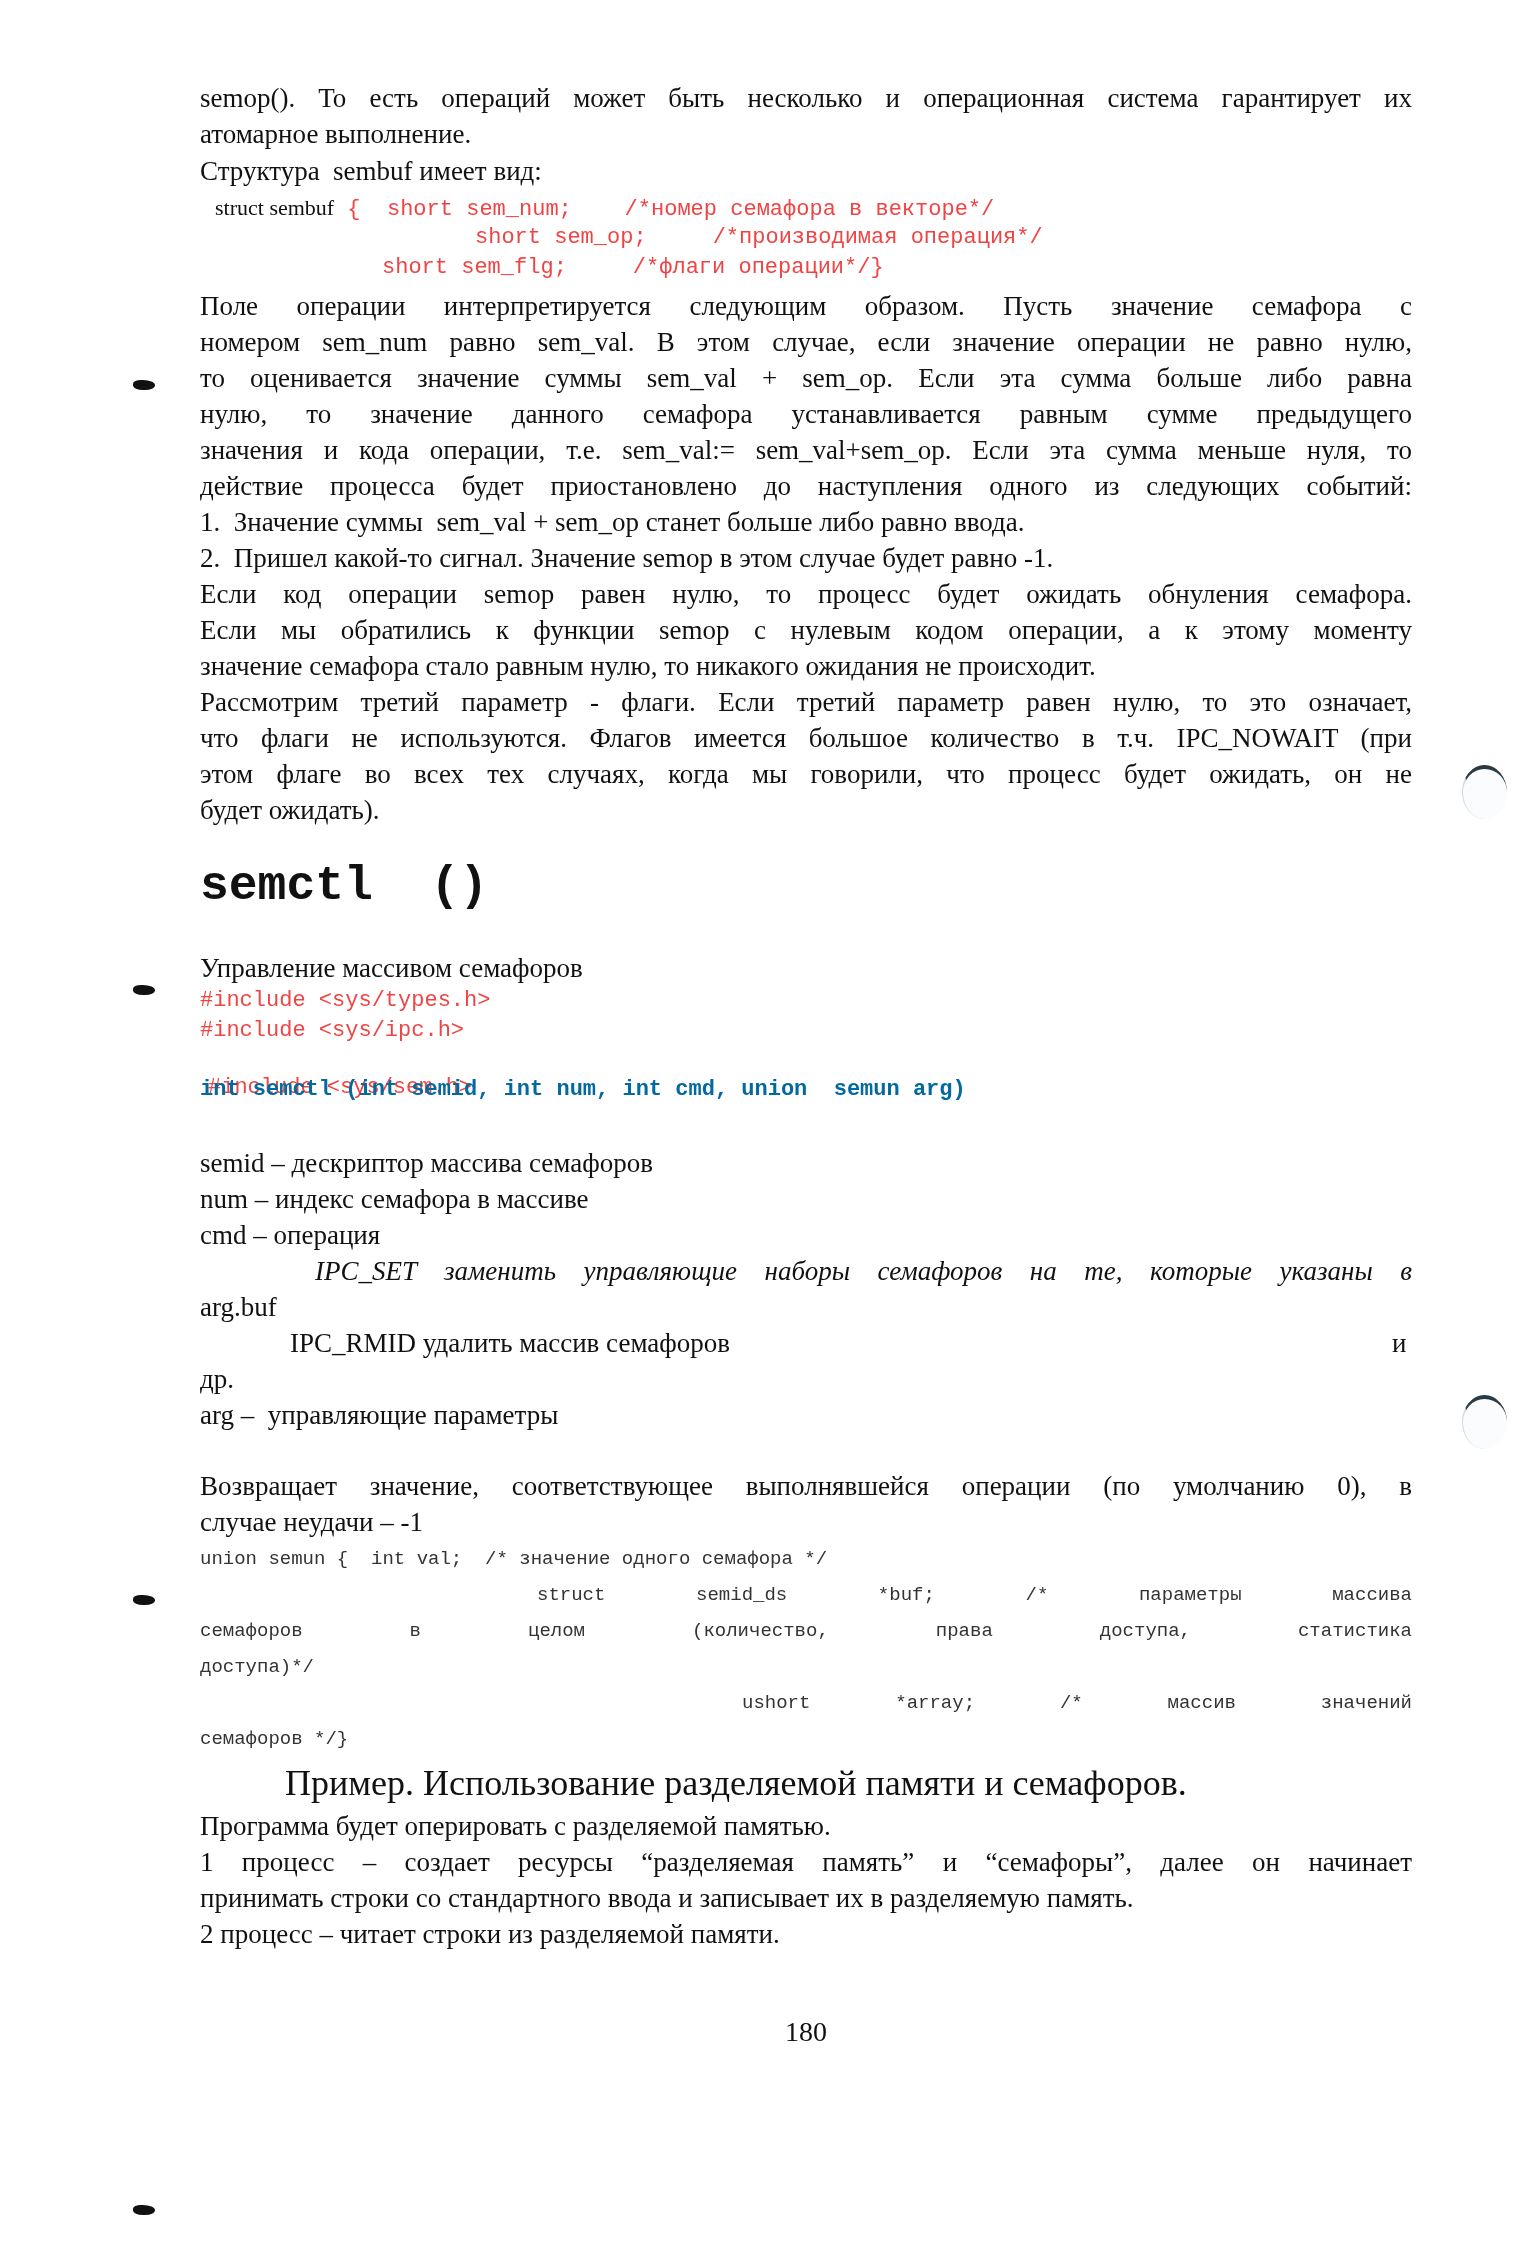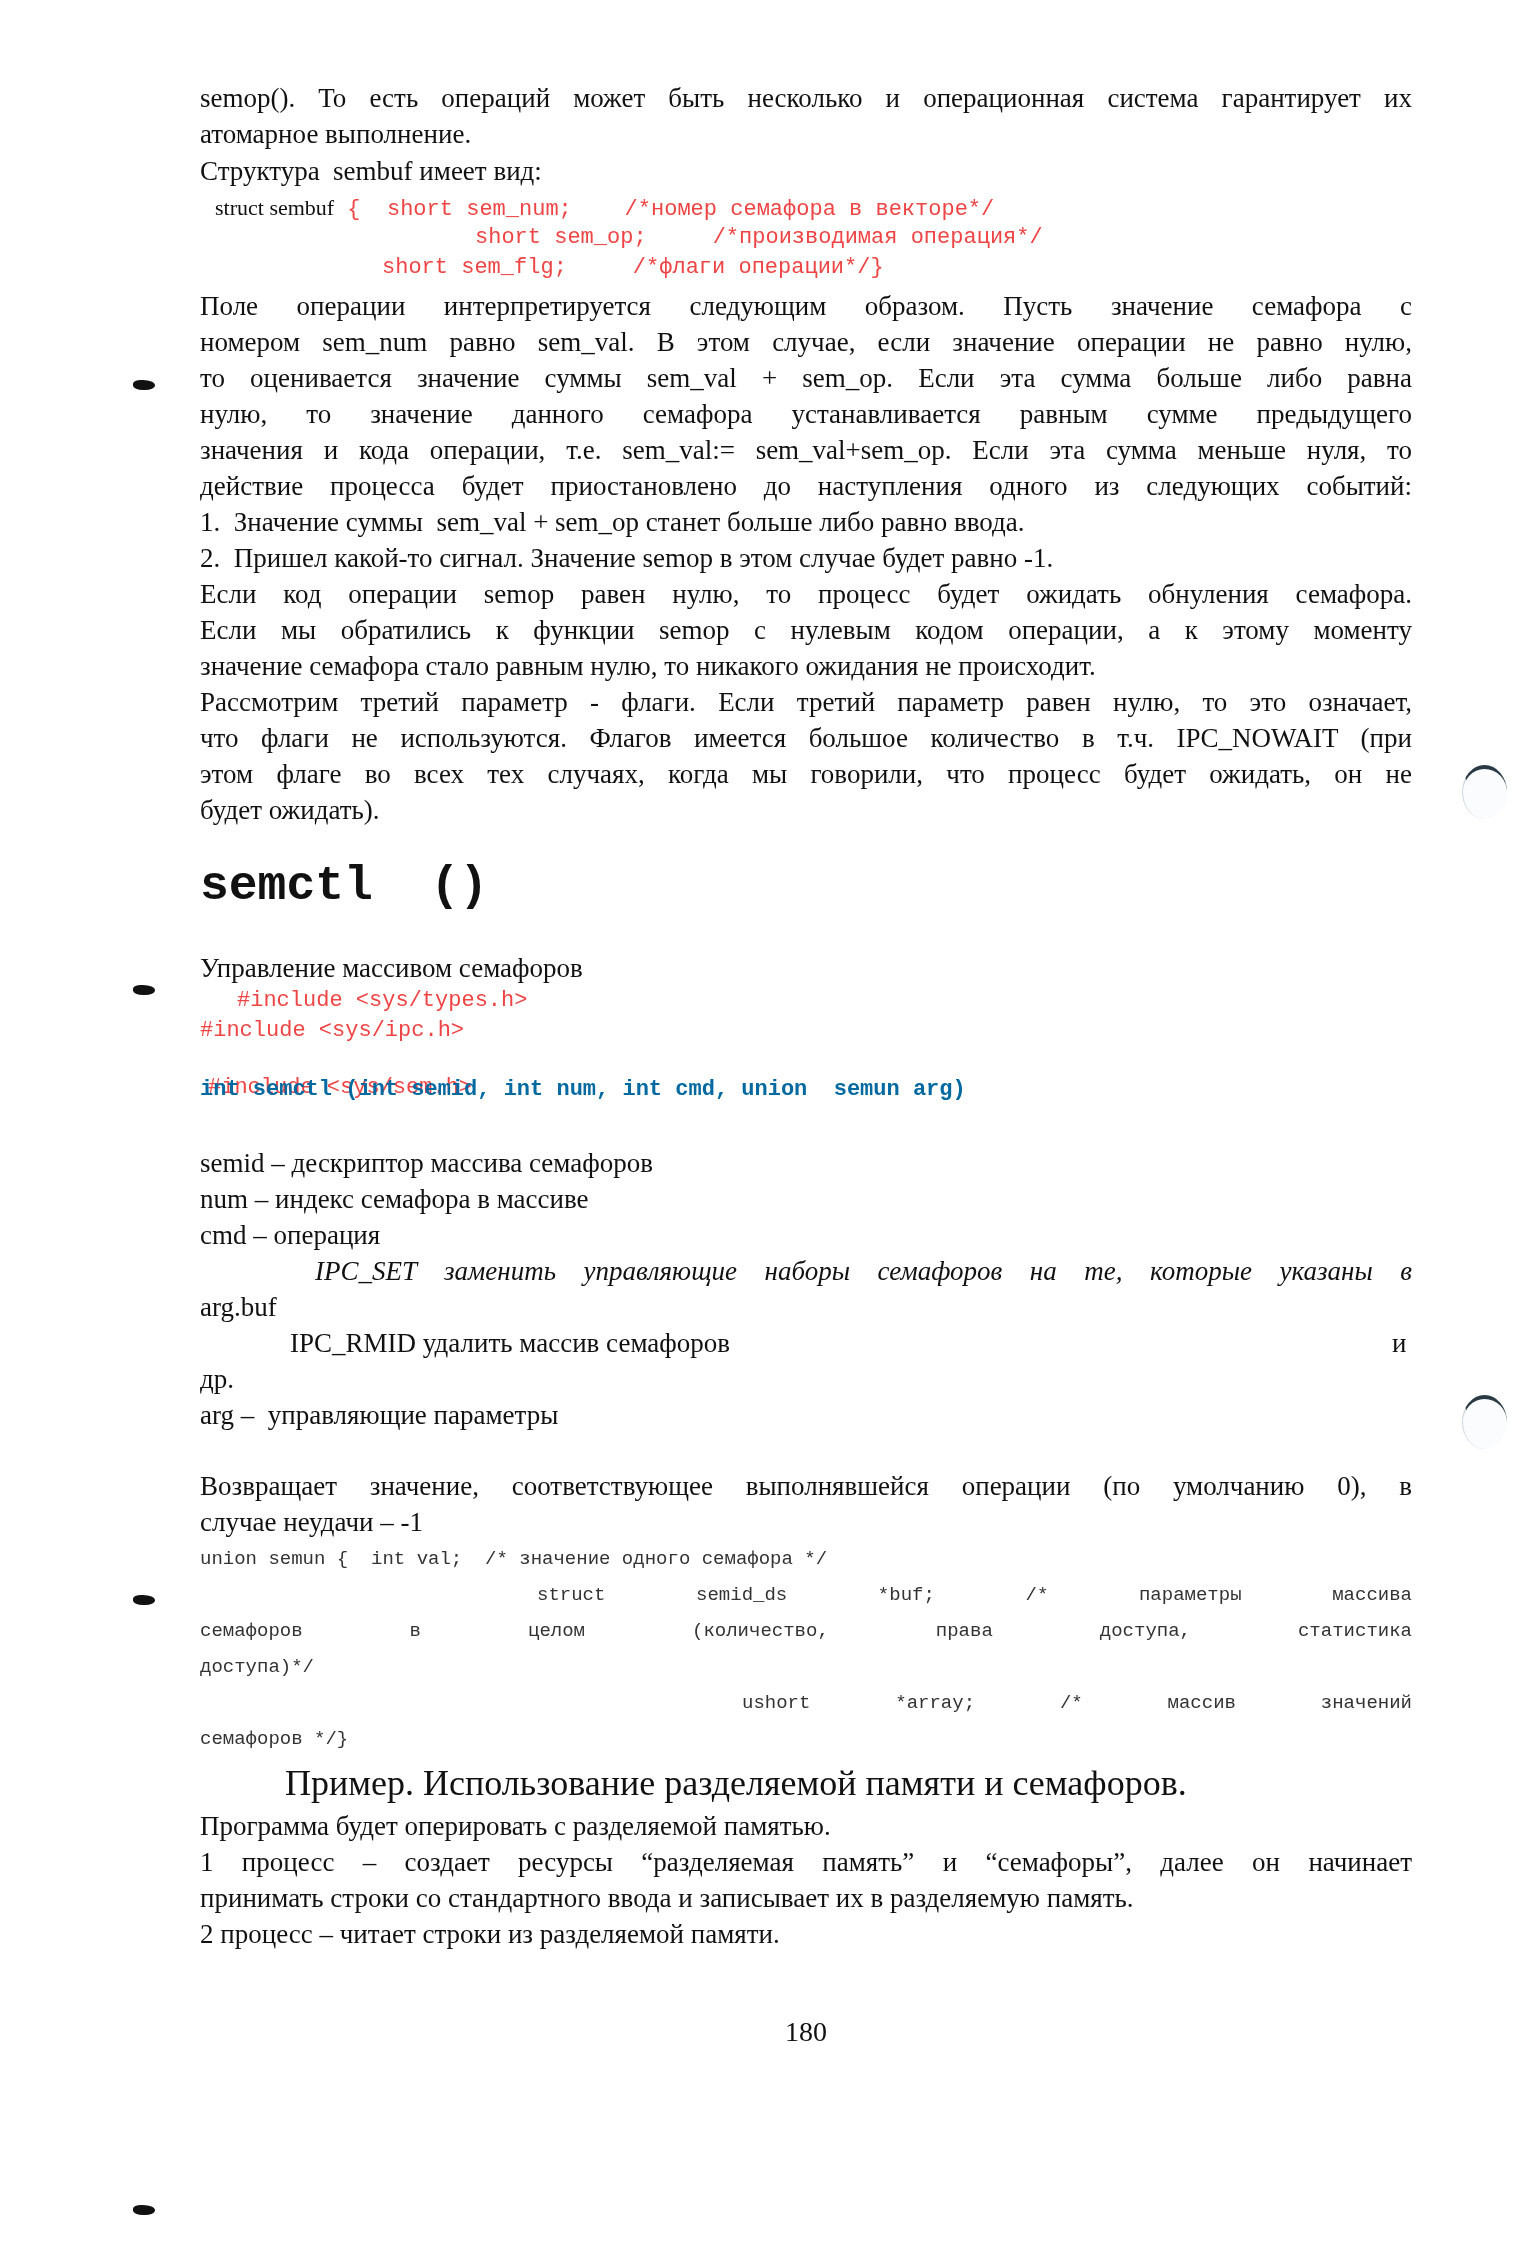--- a/index.html
+++ b/index.html
@@ -49,21 +49,21 @@
   <div class="ln" style="top:648px">значение семафора стало равным нулю, то никакого ожидания не происходит.</div>
 
   <div class="ln just" style="top:720px">что флаги не используются. Флагов имеется большое количество в т.ч. IPC_NOWAIT (при</div>
   <div class="ln just" style="top:684px">Рассмотрим третий параметр - флаги. Если третий параметр равен нулю, то это означает,</div>
   <div class="ln just" style="top:756px">этом флаге во всех тех случаях, когда мы говорили, что процесс будет ожидать, он не</div>
   <div class="ln" style="top:792px">будет ожидать).</div>
 
   <div class="ln h-semctl" style="top:868px; left:200px;">semctl  ()</div>
 
   <div class="ln" style="top:950px">Управление массивом семафоров</div>
-  <div class="ln mono code-sm" style="top:986px; line-height:30px;margin-left:37px;">#include &lt;sys/types.h&gt;</div>
+  <div class="ln mono code-sm" style="top:986px; line-height:30px;">#include &lt;sys/types.h&gt;</div>
   <div class="ln mono code-sm" style="top:1016px; line-height:30px;">#include &lt;sys/ipc.h&gt;</div>
   <div class="ln mono code-sm" style="top:1073px; line-height:30px;margin-left:8px;">#include &lt;sys/sem.h&gt;</div>
   <div class="ln mono code-sm bold" style="top:1075px; line-height:30px;">int semctl (int semid, int num, int cmd, union  semun arg)</div>
 
   <div class="ln" style="top:1145px">semid – дескриптор массива семафоров</div>
   <div class="ln" style="top:1181px">num – индекс семафора в массиве</div>
   <div class="ln" style="top:1217px">cmd – операция</div>
   <div class="ln just" style="top:1253px; left:315px; width:1097px;font-style:italic;">IPC_SET заменить управляющие наборы семафоров на те, которые указаны в</div>
   <div class="ln" style="top:1289px">arg.buf</div>
   <div class="ln" style="top:1325px; left:290px;">IPC_RMID удалить массив семафоров</div>

